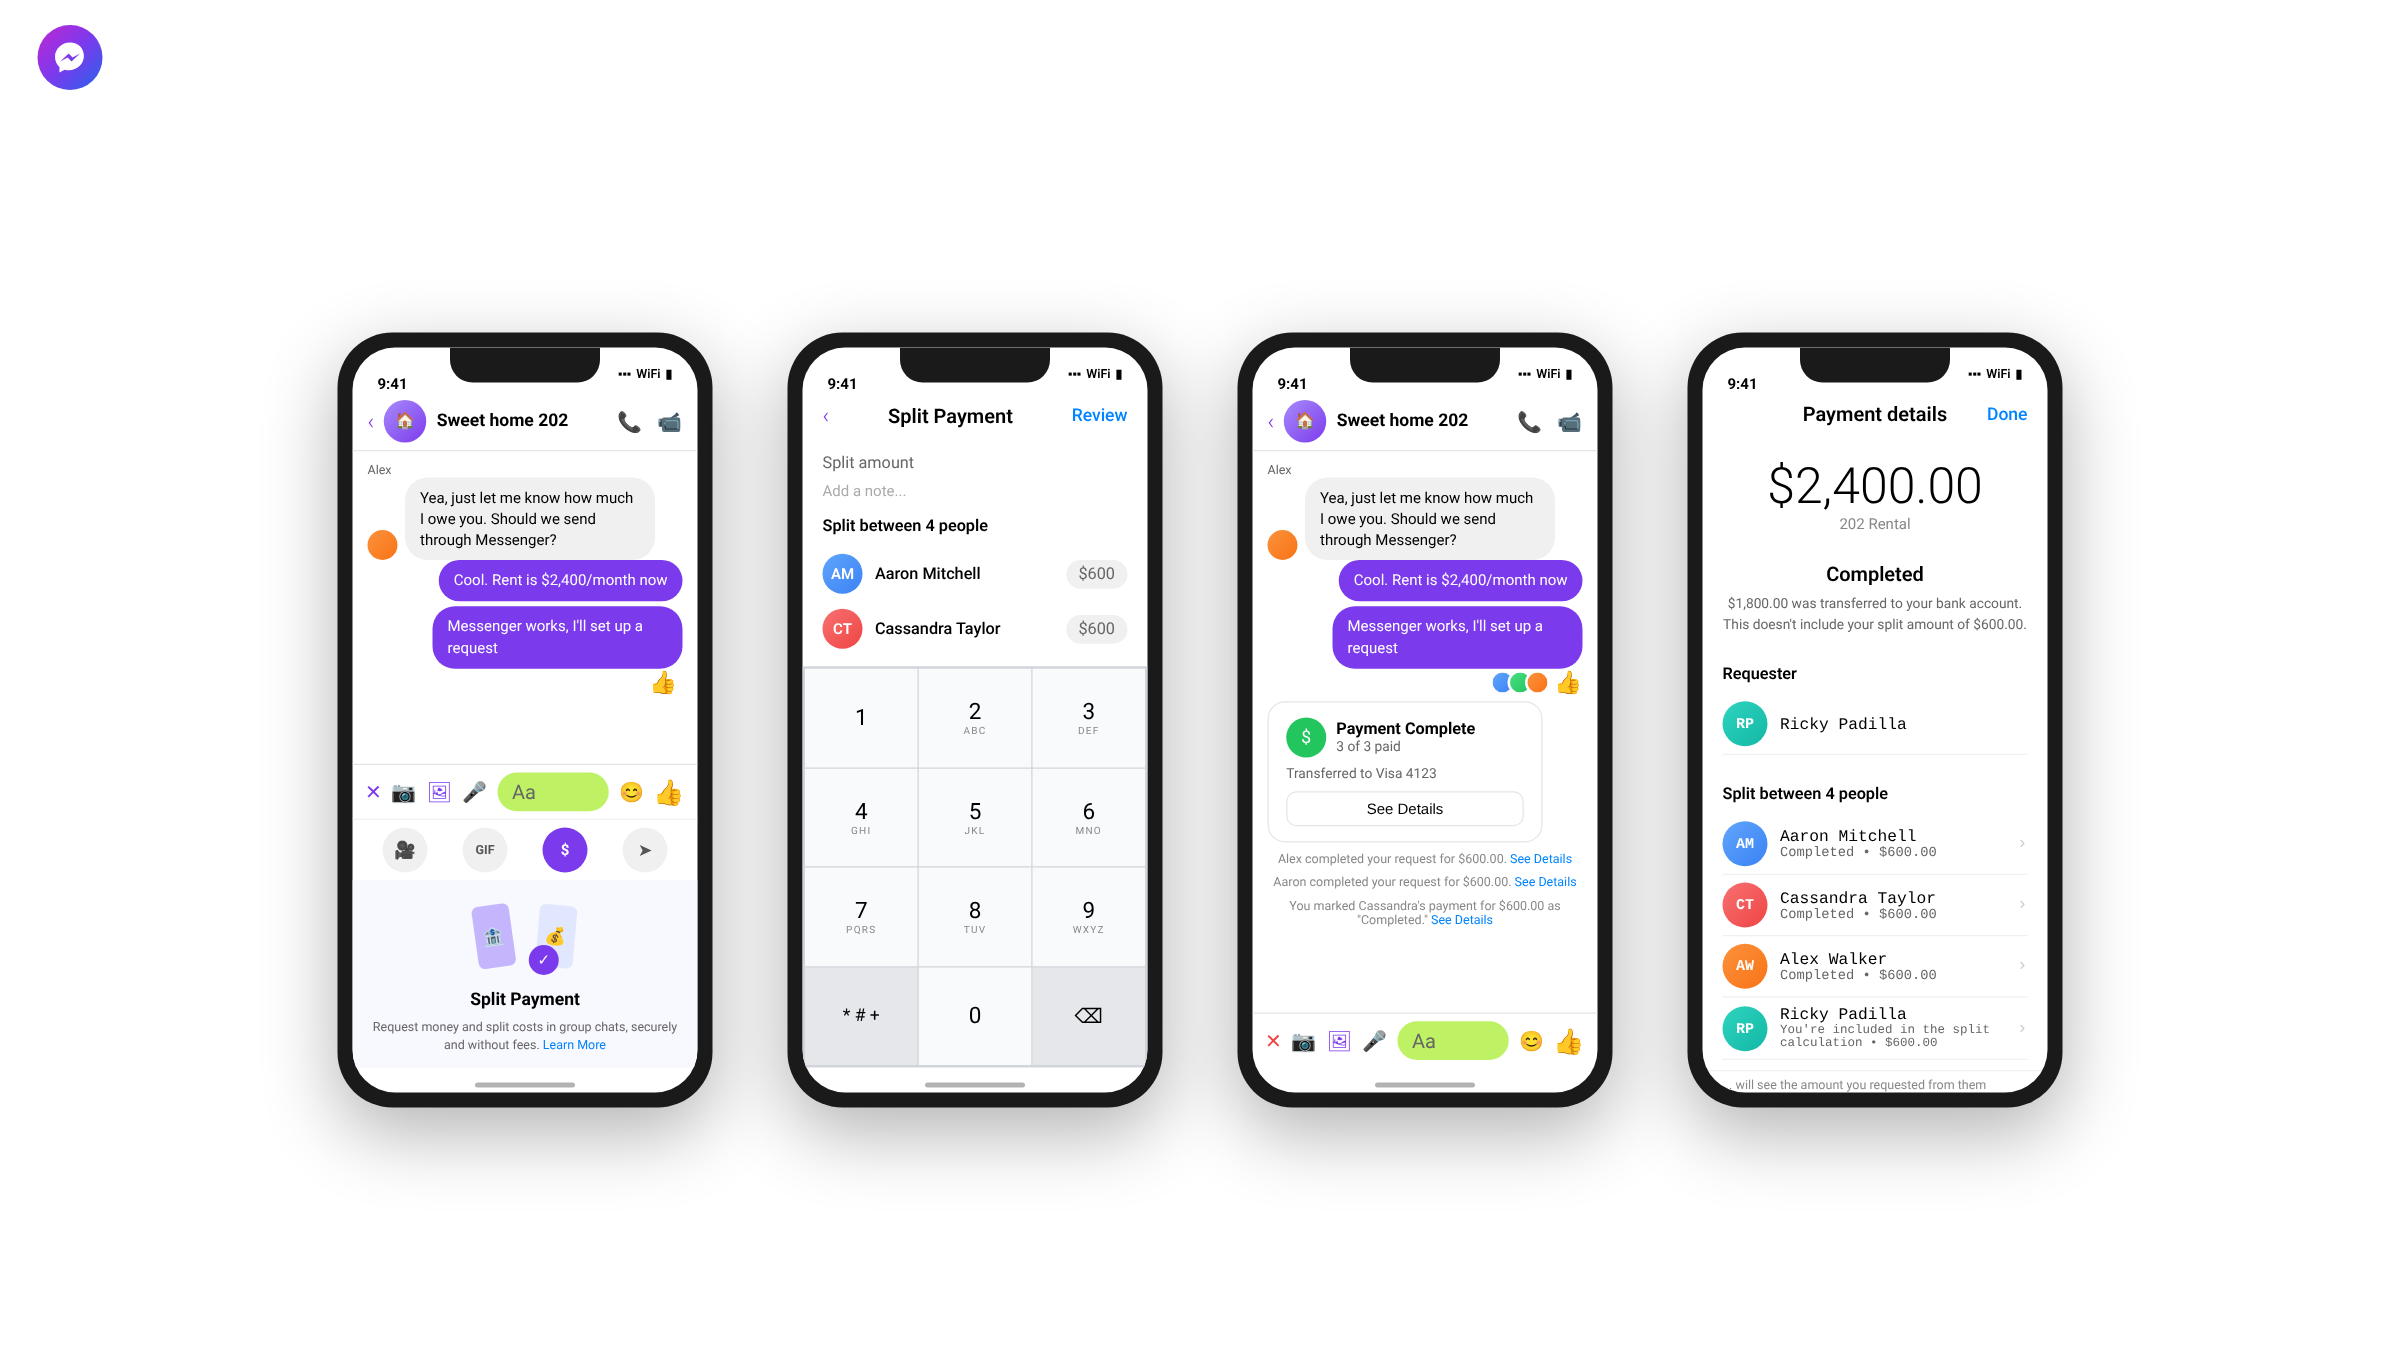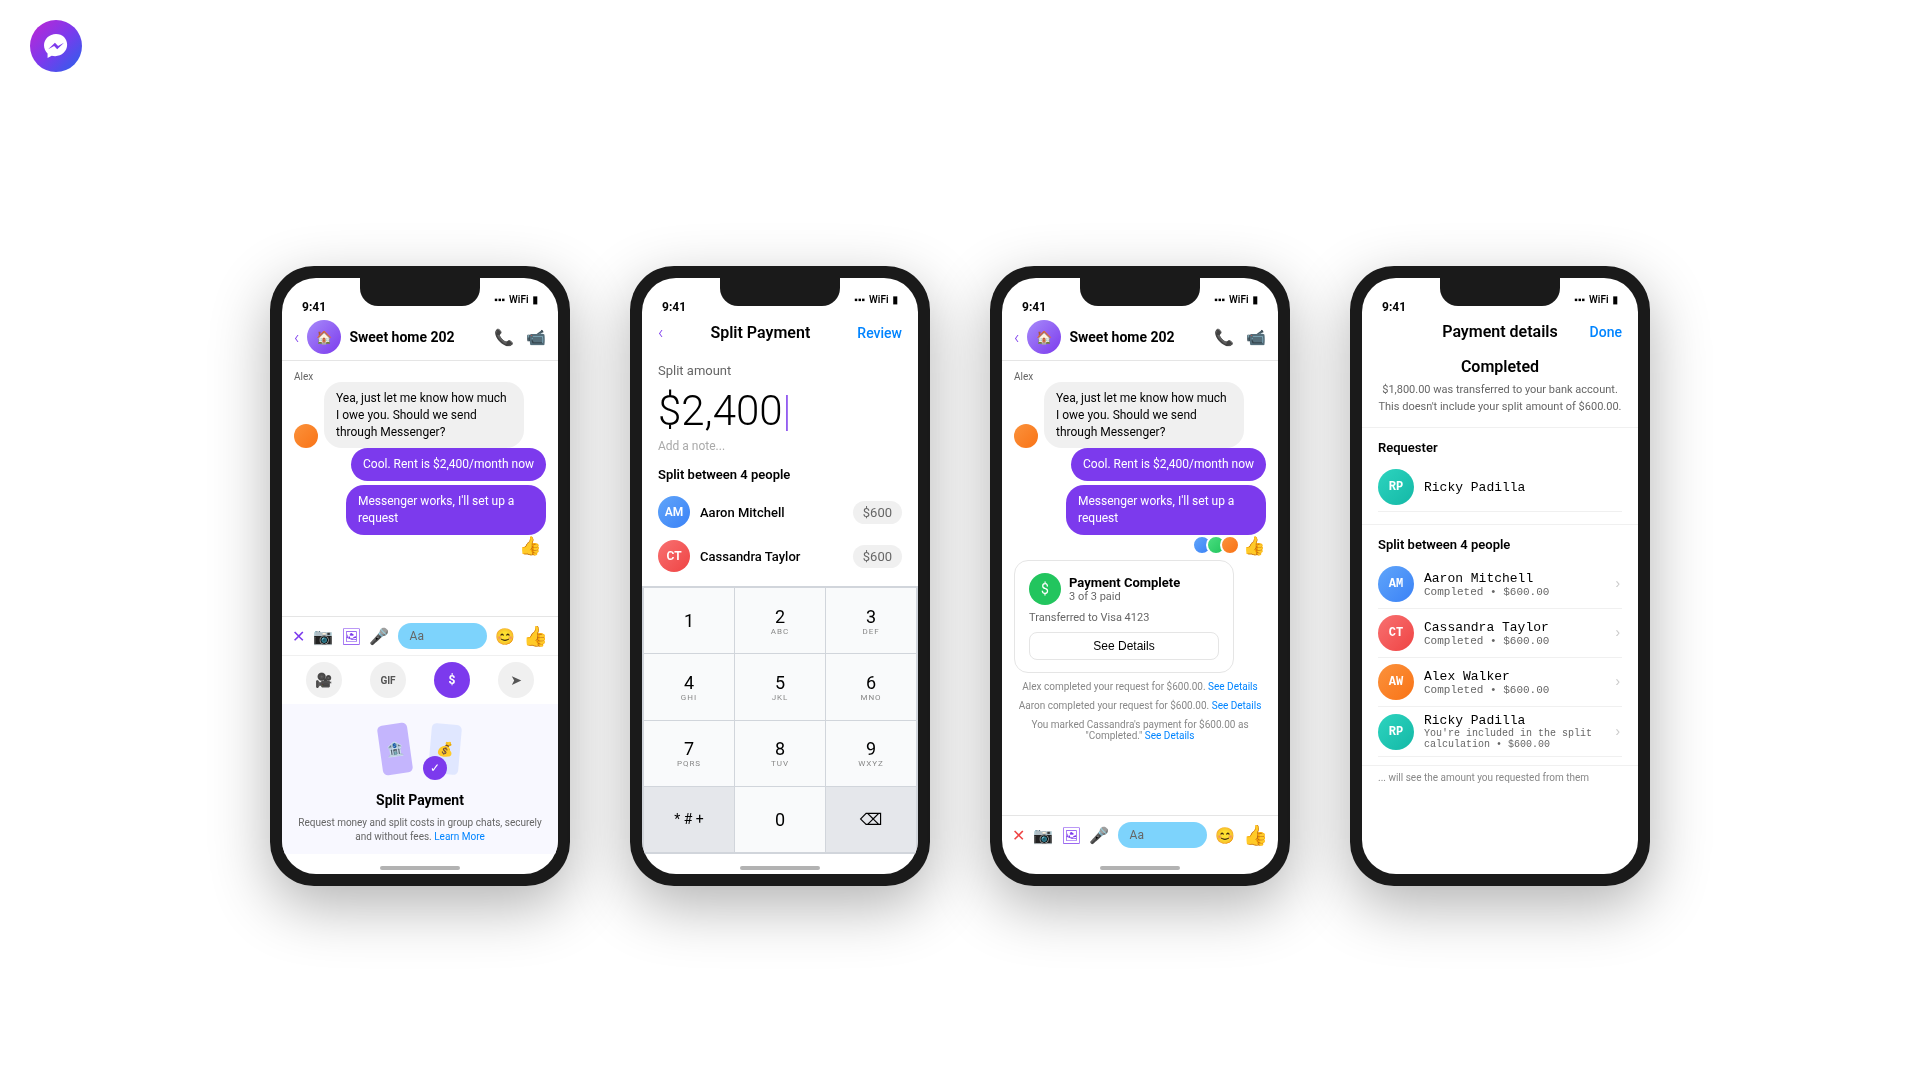--- a/index.html
+++ b/index.html
@@ -126,24 +126,24 @@
     .chat-input-bar {
       padding: 6px 10px;
       border-top: 1px solid #e5e5e5;
       display: flex;
       align-items: center;
       gap: 8px;
       flex-shrink: 0;
     }
     .chat-input-field {
       flex: 1;
-      background: #7dd3fc;
+      background: #bef264;
       border-radius: 20px;
       padding: 6px 12px;
-      font-size: 12px;
+      font-size: 16px;
       color: #666;
     }
     .chat-icon-btn { color: #7c3aed; font-size: 16px; }
     .chat-actions-bar {
       padding: 6px 10px;
       display: flex;
       justify-content: space-around;
       align-items: center;
       flex-shrink: 0;
       border-top: 1px solid #f0f0f0;
@@ -489,23 +489,20 @@
       </div>
 
       <div class="split-header">
         <span class="back-btn">‹</span>
         <span class="split-header-title">Split Payment</span>
         <span class="split-header-review">Review</span>
       </div>
 
       <div class="total-amount-section">
         <div class="total-amount-label">Split amount</div>
-        <div class="total-amount-value">
-          <span>$2,400</span><span style="color:#7c3aed;font-weight:200;">|</span>
-        </div>
         <div class="add-note">Add a note...</div>
       </div>
 
       <div class="split-people-section">
         <div class="split-people-label">Split between 4 people</div>
         <div class="person-row">
           <div class="person-avatar av-blue" style="display:flex;align-items:center;justify-content:center;color:white;font-size:12px;font-weight:600;">AM</div>
           <span class="person-name">Aaron Mitchell</span>
           <div class="person-amount">$600</div>
         </div>
@@ -653,20 +650,24 @@
           <span>▮</span>
         </div>
       </div>
 
       <div class="details-header">
         <span style="opacity:0;font-size:14px;">Done</span>
         <span class="details-header-title">Payment details</span>
         <span class="details-done">Done</span>
       </div>
 
+      <div class="details-amount">
+        <div class="details-amount-value">$2,400.00</div>
+        <div class="details-amount-sub">202 Rental</div>
+      </div>
 
       <div class="details-status">
         <div class="details-status-title">Completed</div>
         <div class="details-status-desc">$1,800.00 was transferred to your bank account. This doesn't include your split amount of $600.00.</div>
       </div>
       <div class="divider"></div>
 
       <div class="details-section">
         <div class="details-section-title">Requester</div>
         <div class="details-person-row">

